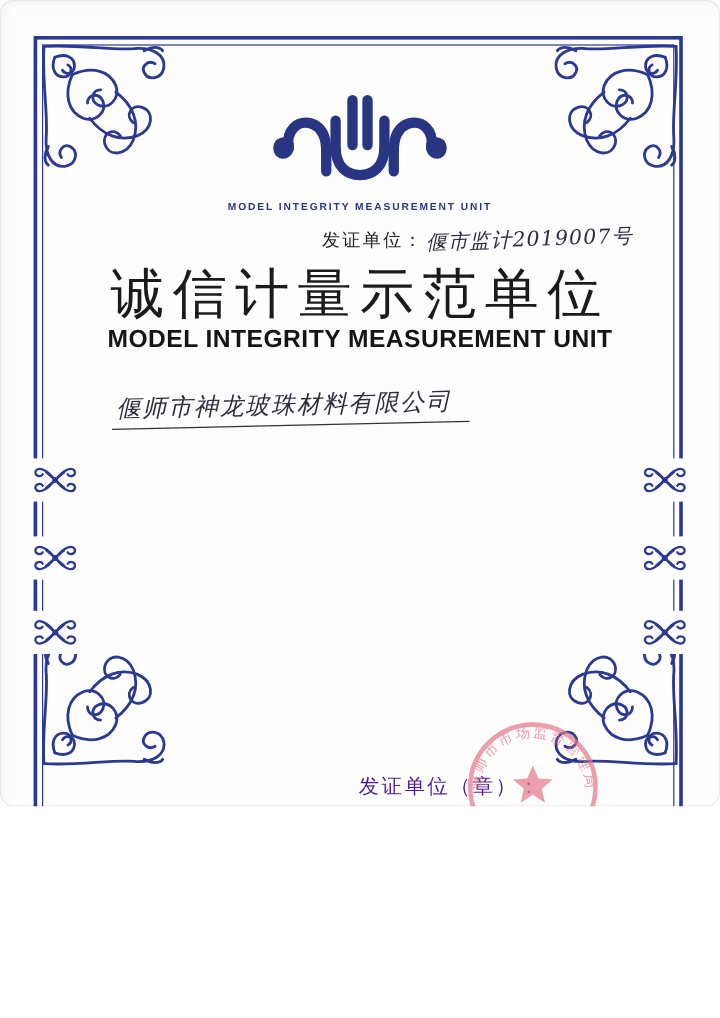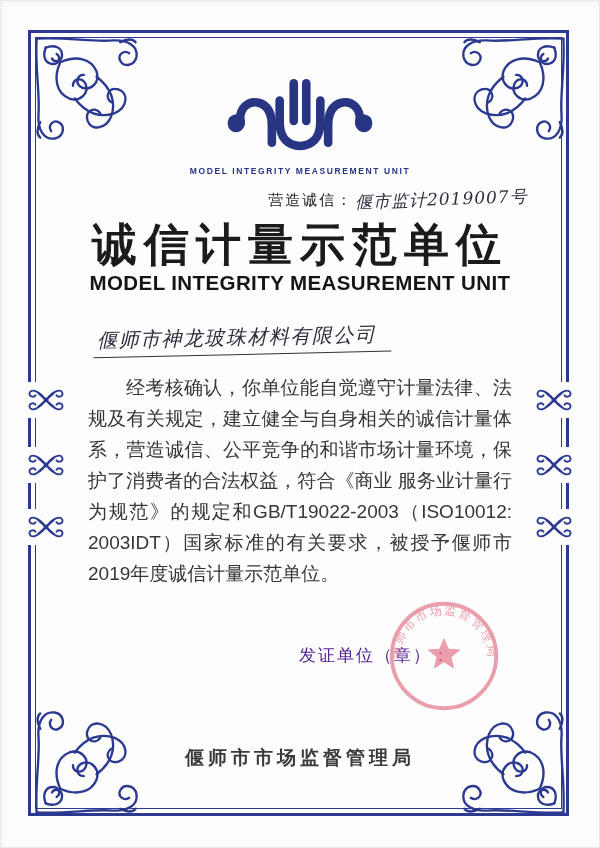--- a/index.html
+++ b/index.html
@@ -1,20 +1,21 @@
 <!DOCTYPE html>
 <html><head>
 <meta charset="utf-8">
 <style>
   html,body{margin:0;padding:0;background:#ffffff;}
   .page{
-    position:relative;width:600px;height:848px;margin:0 auto;
+    position:relative;width:600px;height:672px;margin:0 auto;
     background:#fdfdfd;overflow:hidden;
     font-family:"Liberation Sans",sans-serif;
     box-shadow:inset 0 0 0 1px #e9e9e9, inset 3px 3px 8px rgba(0,0,0,.04);
+    border-radius:11px;
   }
   
   .frame-outer{
     position:absolute;left:28px;top:30px;width:541px;height:786px;
     border:3px solid #2b3990;box-sizing:border-box;
   }
   .frame-inner{
     position:absolute;left:4px;top:4px;right:4px;bottom:4px;
     border:1.5px solid #2b3990;
   }
@@ -49,21 +50,21 @@
   .handwriting{
     font-family:"DejaVu Serif",serif;font-style:italic;color:#2e2e3e;
   }
   .cert-value{
     display:inline-block;font-size:17px;letter-spacing:1px;
     transform:rotate(-2deg);margin-left:2px;
   }
   
   .title-zh{
     position:absolute;top:215px;left:0;width:600px;text-align:center;
-    font-family:"Liberation Serif",serif;font-weight:700;font-size:45px;
+    font-family:"Liberation Serif",serif;font-weight:400;font-size:45px;
     color:#1b1b1b;letter-spacing:7px;
   }
   .title-en{
     position:absolute;top:271px;left:0;width:600px;text-align:center;
     font-family:"Liberation Sans",sans-serif;font-weight:bold;font-size:20.5px;
     color:#151515;letter-spacing:0.4px;
   }
   
   .company-line{
     position:absolute;top:324px;left:93px;
@@ -175,31 +176,30 @@
       </svg></div>
 
   <div class="logo-block">
     <svg class="logo-mark">
         <use href="#sym-logo"></use>
       </svg>
     <div class="logo-caption">MODEL INTEGRITY MEASUREMENT UNIT</div>
   </div>
 
   <div class="cert-line">
-    <span class="cert-label">营造诚信：</span><span class="handwriting cert-value">偃市监计2019007号</span>
+    <span class="cert-label">发证单位：</span><span class="handwriting cert-value">偃市监计2019007号</span>
   </div>
 
   <div class="title-zh">诚信计量示范单位</div>
   <div class="title-en">MODEL INTEGRITY MEASUREMENT UNIT</div>
 
   <div class="company-line">
     <span class="handwriting company-name">偃师市神龙玻珠材料有限公司</span>
   </div>
 
-  <div class="body-text">经考核确认，你单位能自觉遵守计量法律、法规及有关规定，建立健全与自身相关的诚信计量体系，营造诚信、公平竞争的和谐市场计量环境，保护了消费者的合法权益，符合《商业 服务业计量行为规范》的规定和GB/T19022-2003（ISO10012: 2003IDT）国家标准的有关要求，被授予偃师市2019年度诚信计量示范单位。</div>
 
   <div class="issuer-line">发证单位（章）：</div>
   <div class="seal">
     <svg viewBox="0 0 120 120">
       <circle cx="60" cy="60" r="54" fill="none" stroke="#e4798c" stroke-width="4"></circle>
       <polygon points="60,41 64.9,52.5 77.2,53.3 67.7,61.3 70.5,73.3 60,66.5 49.5,73.3 52.3,61.3 42.8,53.3 55.1,52.5" fill="#e4798c"></polygon>
       <path id="sealTextArc" d="M 16,76 A 46,46 0 1 1 104,76" fill="none"></path>
       <text font-size="12.5" fill="#e4798c" letter-spacing="2" font-family="Liberation Serif, serif">
         <textPath href="#sealTextArc" startOffset="50%" text-anchor="middle">偃师市市场监督管理局</textPath>
       </text>

